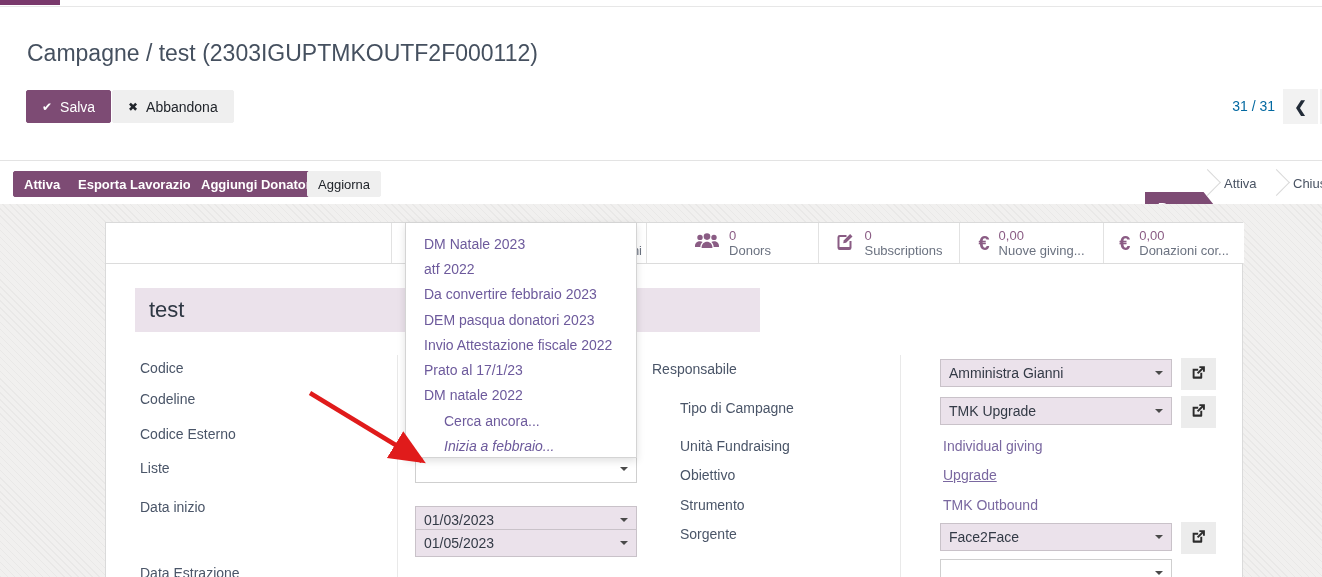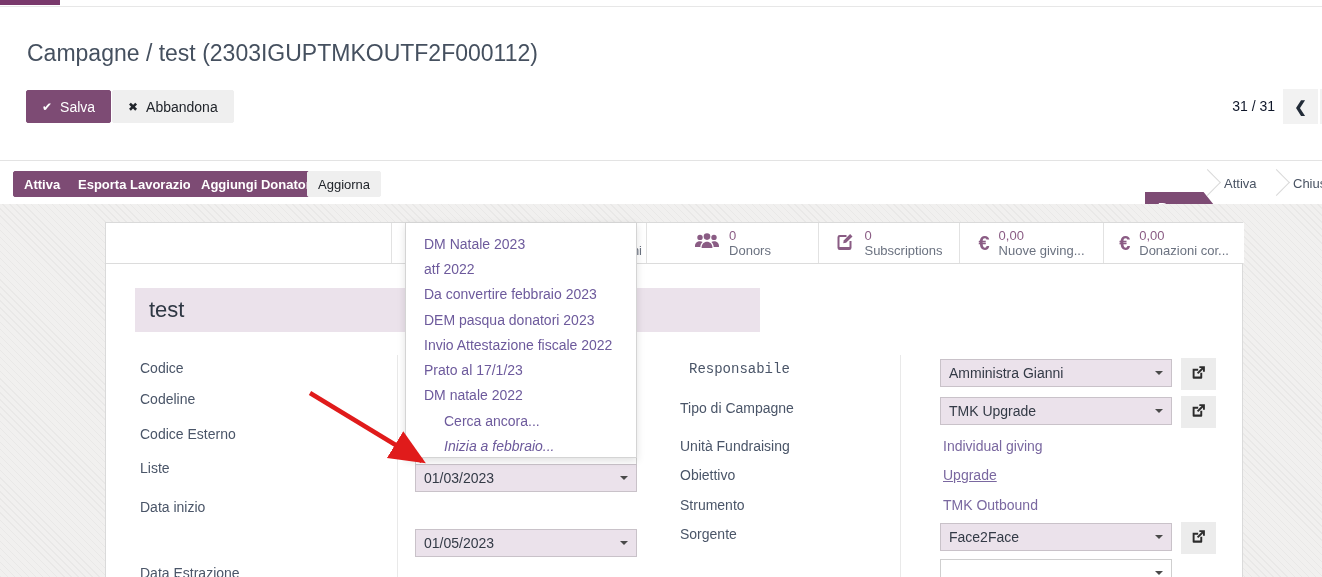--- a/index.html
+++ b/index.html
@@ -16,21 +16,21 @@
   
   .btn { display:inline-flex; align-items:center; gap:8px; border:1px solid transparent;
          font-size:14px; cursor:pointer; border-radius:2px; }
   .btn-primary { background:#7d4b74; color:#fff; border-color:#7d4b74; }
   .btn-light { background:#efefef; color:#21252b; border-color:#efefef; }
   .hdr-save { position:absolute; left:26px; top:90px; height:33px; padding:0 15px; }
   .hdr-discard { position:absolute; left:112px; top:90px; height:33px; padding:0 15px; }
   .btn-ico { font-size:12px; }
 
   .pager-value { position:absolute; left:1190px; top:98px; width:85px; text-align:right;
-                 font-size:14px; color:#0f172a; }
+                 font-size:14px; color:#0369a1; }
   .pager-btn { position:absolute; top:89px; width:35px; height:35px; background:#f2f2f2;
                border:none; font-size:15px; font-weight:bold; color:#222b38; cursor:pointer; }
   .pager-prev { left:1283px; }
   .pager-next { left:1320px; }
 
   .divider-h { position:absolute; left:0; top:160px; width:100%; height:1px; background:#e3e3e3; }
 
   
   .act-btn { position:absolute; top:171px; height:26px; padding:0 10px; font-size:13px; font-weight:600; }
   .act-1 { left:13px; } .act-2 { left:67px; } .act-3 { left:190px; } .act-4 { left:307px; font-weight:400; }
@@ -212,30 +212,30 @@
   <div class="flabel" style="left:140px; top:391px;">Codeline</div>
   <div class="flabel" style="left:140px; top:426px;">Codice Esterno</div>
   <div class="flabel" style="left:140px; top:460px;">Liste</div>
   <div class="flabel" style="left:140px; top:499px;">Data inizio</div>
   <div class="flabel" style="left:140px; top:534px;margin-top:40px;">Data fine</div>
   <div class="flabel" style="left:140px; top:565px;">Data Estrazione</div>
 
   <div class="sel sel-white l-input" style="top:455px;">
     <span class="caret"></span>
   </div>
-  <div class="sel l-input" style="top:464px;">
+  <div class="sel l-input" style="top:506px;">
     <span>01/03/2023</span>
     <span class="caret"></span>
   </div>
   <div class="sel l-input" style="top:529px;">
     <span>01/05/2023</span>
     <span class="caret"></span>
   </div>
 
-  <div class="flabel" style="left:689px; top:361px;font-family:Liberation Mono, monospace;">Responsabile</div>
+  <div class="flabel" style="left:652px; top:361px;">Responsabile</div>
   <div class="flabel" style="left:680px; top:400px;">Tipo di Campagne</div>
   <div class="flabel" style="left:680px; top:438px;">Unità Fundraising</div>
   <div class="flabel" style="left:680px; top:467px;">Obiettivo</div>
   <div class="flabel" style="left:680px; top:497px;">Strumento</div>
   <div class="flabel" style="left:680px; top:526px;">Sorgente</div>
   <div class="flabel" style="left:680px; top:590px;margin-top:43px;">Attività</div>
 
   <div class="sel r-input" style="top:359px;">
     <span>Amministra Gianni</span>
     <span class="caret"></span>

